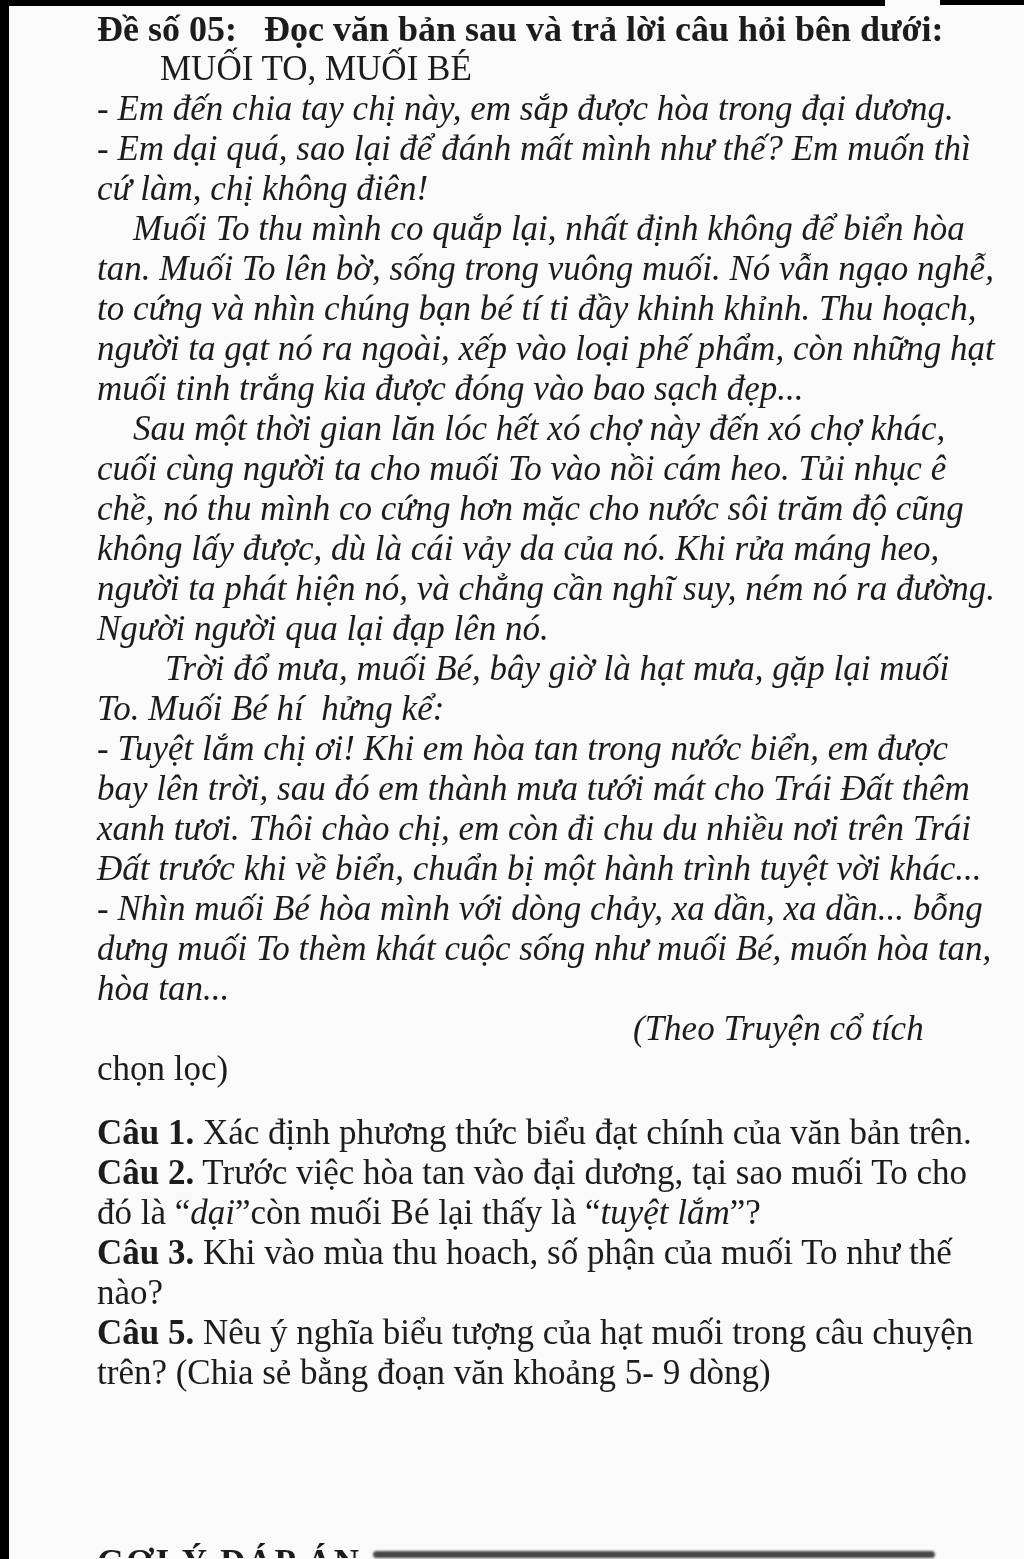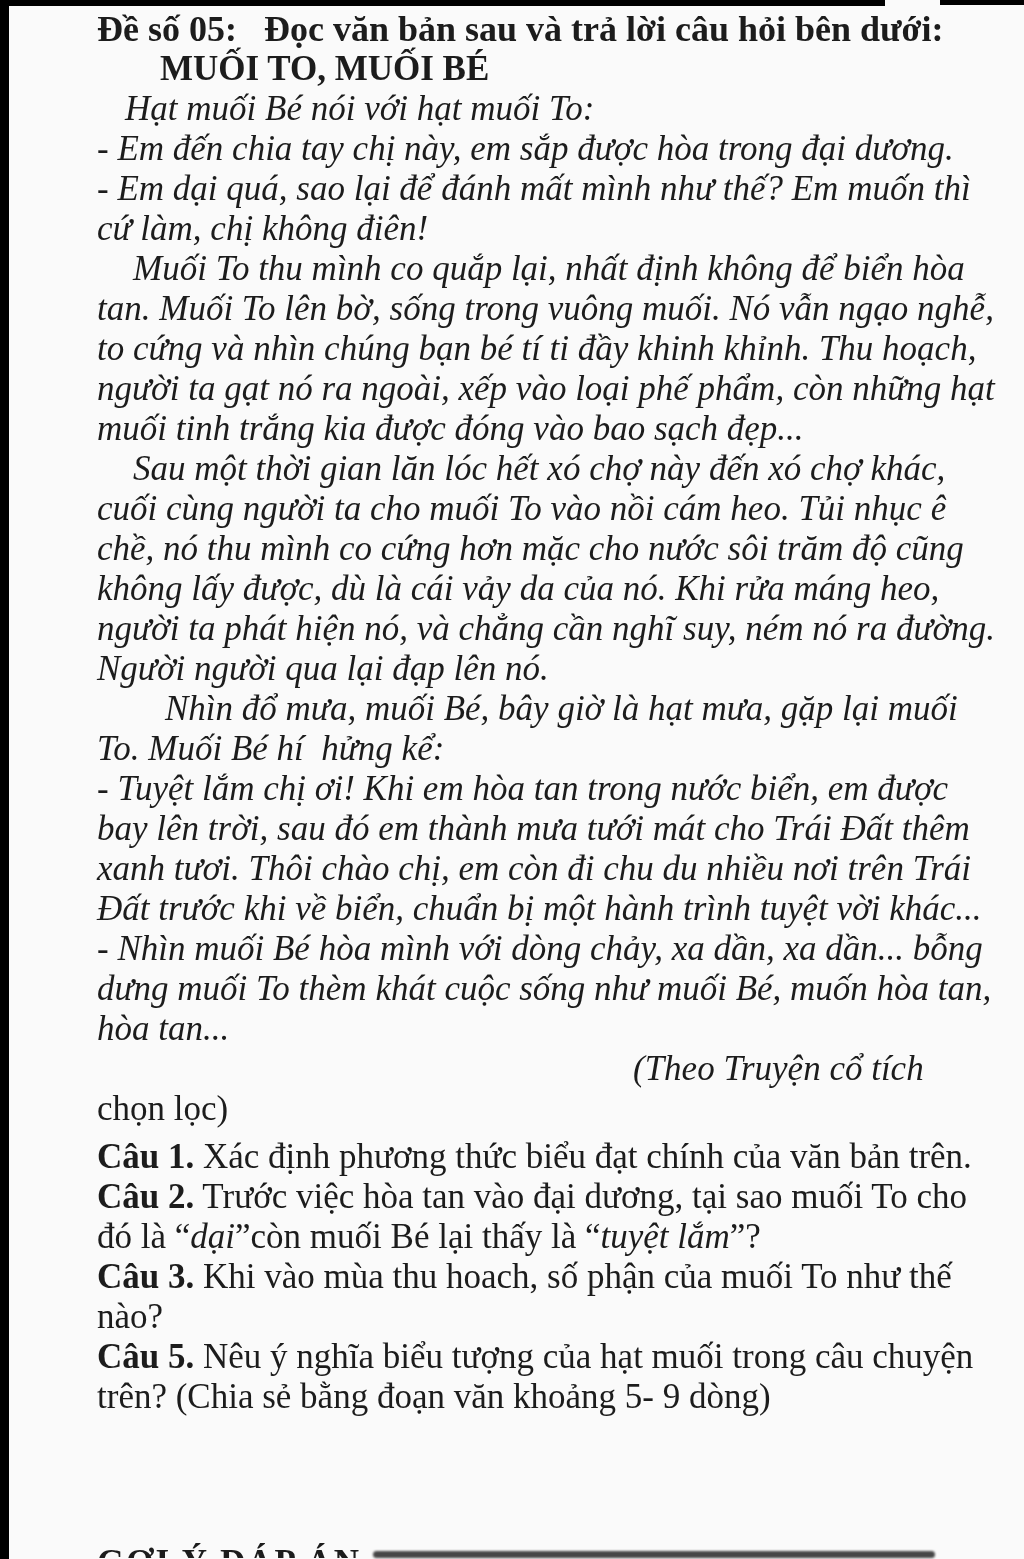--- a/index.html
+++ b/index.html
@@ -26,26 +26,26 @@
   .page p, .page .hdr, .page .title { margin: 0; white-space: pre-wrap; }
 
   .hdr   { font-weight: bold; font-size: 36px; }
   .title { font-size: 35px; }
 
   .it { font-style: italic; }
   .b  { font-weight: bold; }
 
   .ind28  { text-indent: 28px; }
   .ind36  { text-indent: 36px; }
-  .ind63  { text-indent: 63px; font-weight: bold; }
+  .ind63  { text-indent: 63px; }
   .ind68  { text-indent: 68px; }
   .ind536 { text-indent: 536px; font-style: italic; }
 
   .attr { margin-top: 4px; }
-  .questions { margin-top: 8px; }
+  .questions { margin-top: 24px; }
 
   .footer-clip {
     position: absolute; left: 97px; top: 1543px;
     height: 15px; width: 600px; overflow: hidden;
     font-size: 35px; line-height: 40px; font-weight: bold;
     letter-spacing: 2px;
   }
   .footer-bar {
     position: absolute; left: 373px; top: 1551px;
     width: 562px; height: 7px;
@@ -58,26 +58,25 @@
 
 <div class="left-bar"></div>
 <div class="top-bar top-seg1"></div>
 <div class="top-bar top-seg2"></div>
 
 <div class="page">
   <div class="hdr">Đề số 05:   Đọc văn bản sau và trả lời câu hỏi bên dưới:</div>
   <div class="title ind63">MUỐI TO, MUỐI BÉ</div>
 
   <div class="story">
-    <p class="it ind28">Hạt muối Bé nói với hạt muối To:</p>
     <p class="it">- Em đến chia tay chị này, em sắp được hòa trong đại dương.</p>
     <p class="it">- Em dại quá, sao lại để đánh mất mình như thế? Em muốn thì cứ làm, chị không điên!</p>
     <p class="it ind36">Muối To thu mình co quắp lại, nhất định không để biển hòa tan. Muối To lên bờ, sống trong vuông muối. Nó vẫn ngạo nghễ, to cứng và nhìn chúng bạn bé tí ti đầy khinh khỉnh. Thu hoạch, người ta gạt nó ra ngoài, xếp vào loại phế phẩm, còn những hạt muối tinh trắng kia được đóng vào bao sạch đẹp...</p>
     <p class="it ind36">Sau một thời gian lăn lóc hết xó chợ này đến xó chợ khác, cuối cùng người ta cho muối To vào nồi cám heo. Tủi nhục ê chề, nó thu mình co cứng hơn mặc cho nước sôi trăm độ cũng không lấy được, dù là cái vảy da của nó. Khi rửa máng heo, người ta phát hiện nó, và chẳng cần nghĩ suy, ném nó ra đường. Người người qua lại đạp lên nó.</p>
-    <p class="it ind68">Nhìn đổ mưa, muối Bé, bây giờ là hạt mưa, gặp lại muối To. Muối Bé hí  hửng kể:</p>
+    <p class="it ind68">Trời đổ mưa, muối Bé, bây giờ là hạt mưa, gặp lại muối To. Muối Bé hí  hửng kể:</p>
     <p class="it">- Tuyệt lắm chị ơi! Khi em hòa tan trong nước biển, em được bay lên trời, sau đó em thành mưa tưới mát cho Trái Đất thêm xanh tươi. Thôi chào chị, em còn đi chu du nhiều nơi trên Trái Đất trước khi về biển, chuẩn bị một hành trình tuyệt vời khác...</p>
     <p class="it">- Nhìn muối Bé hòa mình với dòng chảy, xa dần, xa dần... bỗng dưng muối To thèm khát cuộc sống như muối Bé, muốn hòa tan, hòa tan...</p>
     <p class="attr ind536">(Theo Truyện cổ tích</p>
     <p>chọn lọc)</p>
   </div>
 
   <div class="questions">
     <p><span class="b">Câu 1.</span><span> Xác định phương thức biểu đạt chính của văn bản trên.</span></p>
     <p><span class="b">Câu 2.</span><span> Trước việc hòa tan vào đại dương, tại sao muối To cho đó là “</span><span class="it">dại</span><span>”còn muối Bé lại thấy là “</span><span class="it">tuyệt lắm</span><span>”?</span></p>
     <p><span class="b">Câu 3.</span><span> Khi vào mùa thu hoach, số phận của muối To như thế nào?</span></p>

